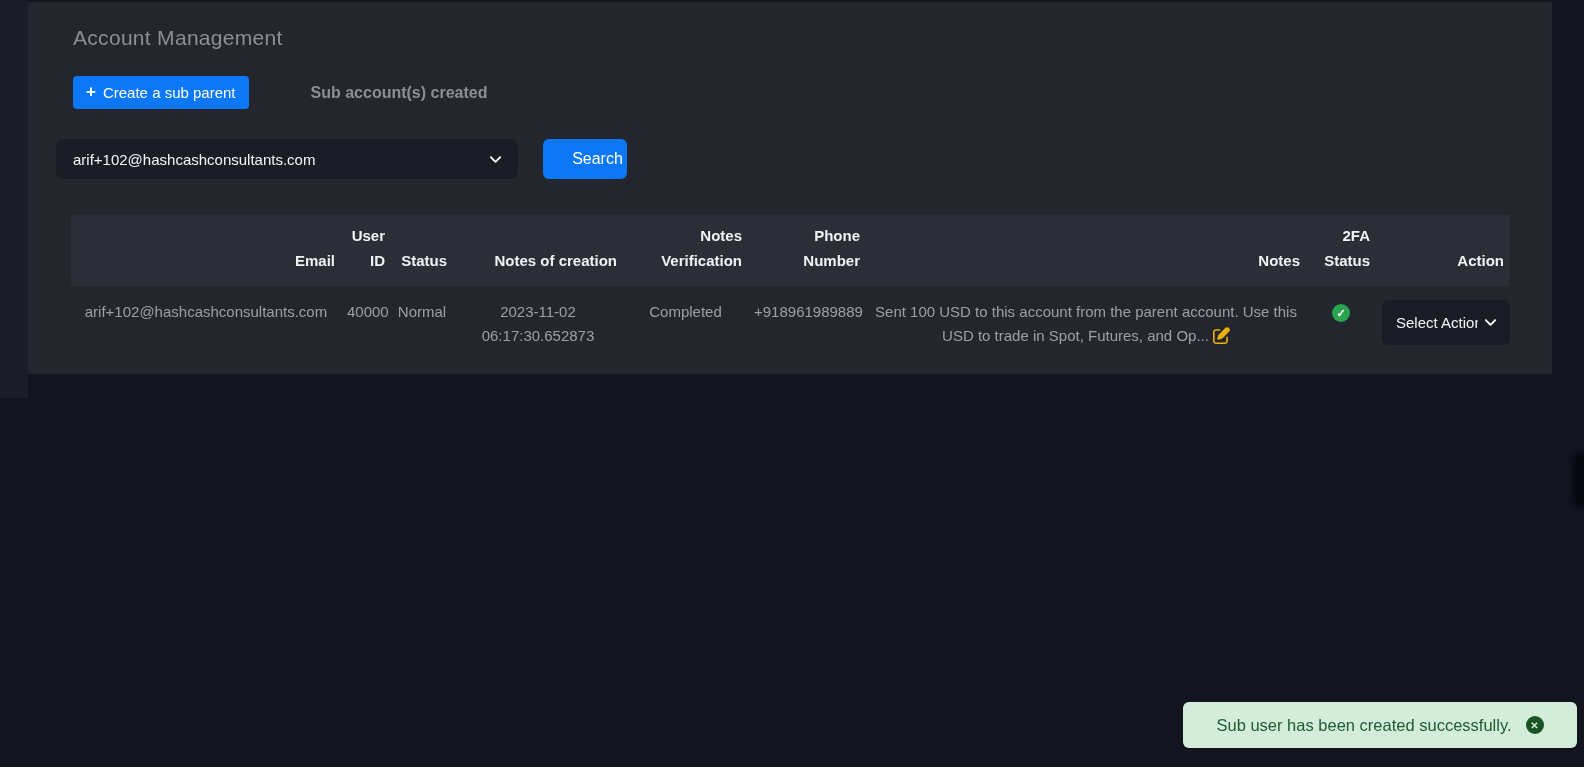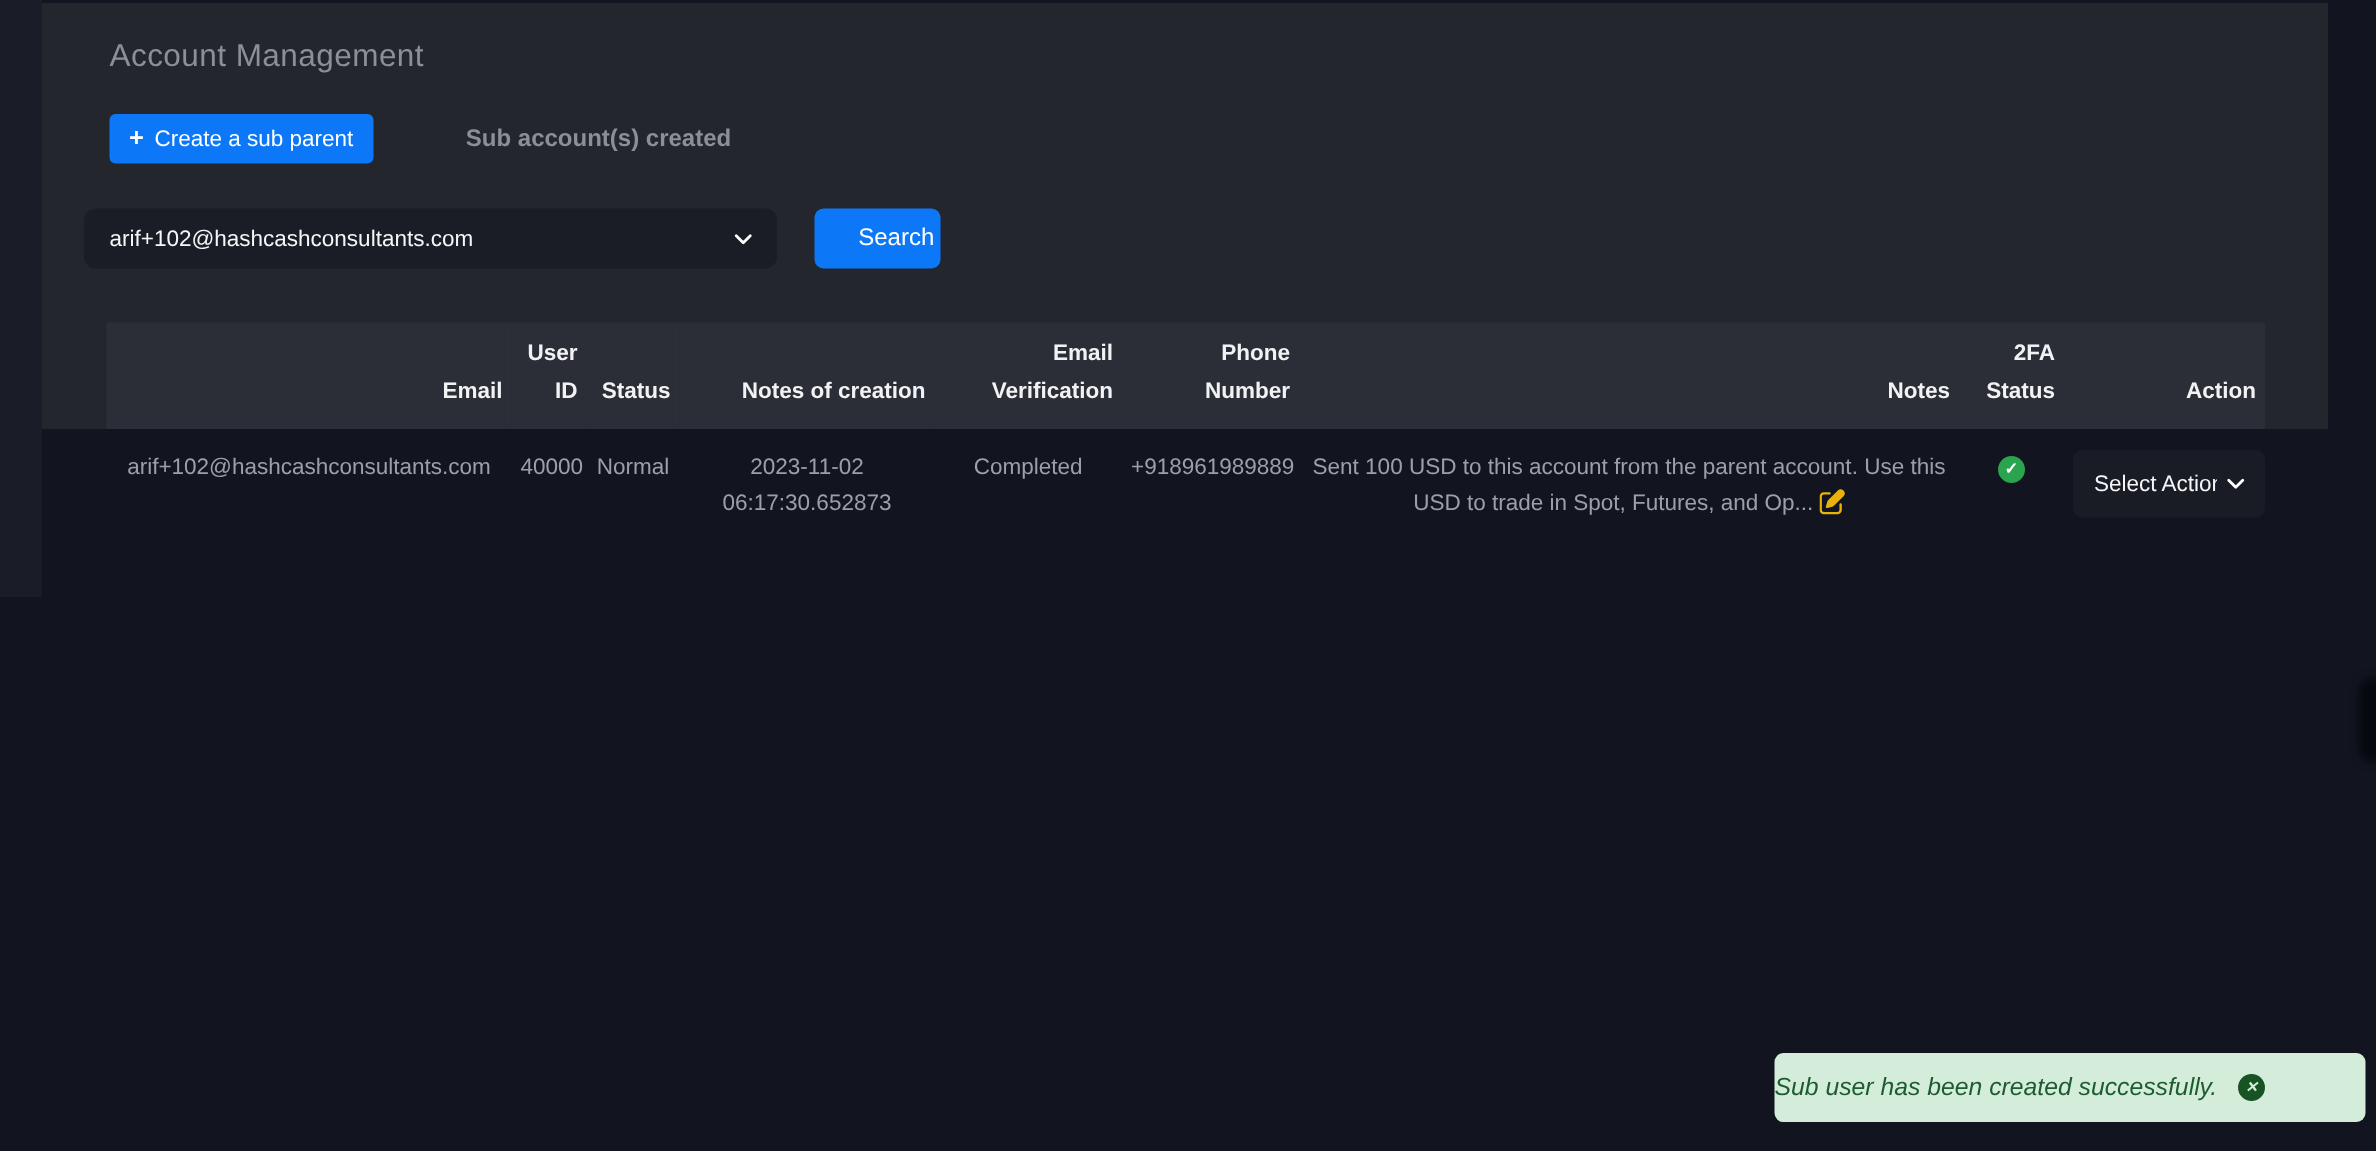--- a/index.html
+++ b/index.html
@@ -7,21 +7,21 @@
   body {
     background: #121520;
     font-family: "Liberation Sans", sans-serif;
     position: relative;
   }
   .left-strip {
     position: absolute; left: 0; top: 0; width: 28px; height: 398px;
     background: #1a1d27;
   }
   .panel {
-    position: absolute; left: 28px; top: 2px; width: 1524px; height: 284px;
+    position: absolute; left: 28px; top: 2px; width: 1524px; height: 372px;
     background: #24262e;
   }
   .panel-inner { padding: 24px 0 0 45px; }
   .page-title {
     font-size: 21px; font-weight: 500; color: #8c8f95; letter-spacing: .3px;
     line-height: 23px;
   }
   .row-actions { margin-top: 27px; display: flex; align-items: center; height: 33px; }
   .btn-create {
     background: #0d78f7; color: #ffffff; border: none; border-radius: 4px;
@@ -67,21 +67,21 @@
   .action-select {
     width: 128px; height: 45px; background: #191c25; border-radius: 6px;
     display: flex; align-items: center; justify-content: space-between;
     padding: 0 12px 0 14px; color: #f5f6f8; font-size: 15px; margin: 0 auto;
     cursor: pointer;
   }
   .action-label { white-space: nowrap; overflow: hidden; max-width: 82px; }
   .toast {
     position: absolute; right: 7px; bottom: 19px; width: 394px; height: 46px;
     background: #d4edda; border-radius: 6px; display: flex; align-items: center;
-    gap: 14px; color: #1d5c31; font-size: 16.5px; font-style: italic;
+    justify-content: center; gap: 14px; color: #1d5c31; font-size: 16.5px;
   }
   .toast-close {
     width: 18px; height: 18px; border-radius: 50%; background: #175323;
     color: #d4edda; display: flex; align-items: center; justify-content: center;
     font-size: 10px; font-weight: 700; cursor: pointer; flex: 0 0 auto;
   }
   .scroll-shadow {
     position: absolute; right: -6px; top: 452px; width: 17px; height: 56px;
     background: #05080e; border-radius: 9px; filter: blur(3px);
   }
@@ -124,21 +124,21 @@
         <col style="width:440px">
           <col style="width:70px">
           <col style="width:134px">
       </colgroup>
       <thead>
         <tr>
           <th>Email</th>
           <th>User ID</th>
           <th>Status</th>
           <th>Notes of creation</th>
-          <th>Email Verification</th>
+          <th>Notes Verification</th>
           <th>Phone Number</th>
           <th>Notes</th>
           <th>2FA Status</th>
           <th>Action</th>
         </tr>
       </thead>
       <tbody>
         <tr>
           <td>arif+102@hashcashconsultants.com</td>
           <td>40000</td>

